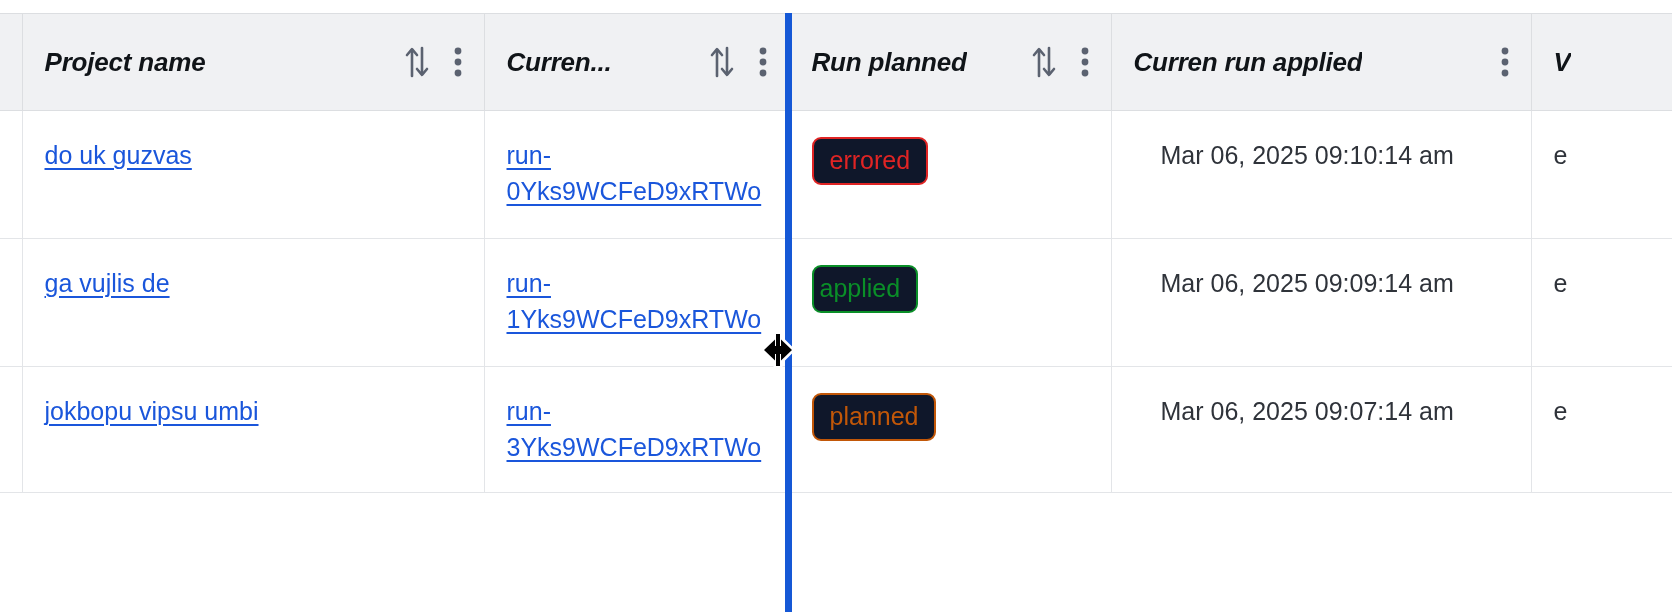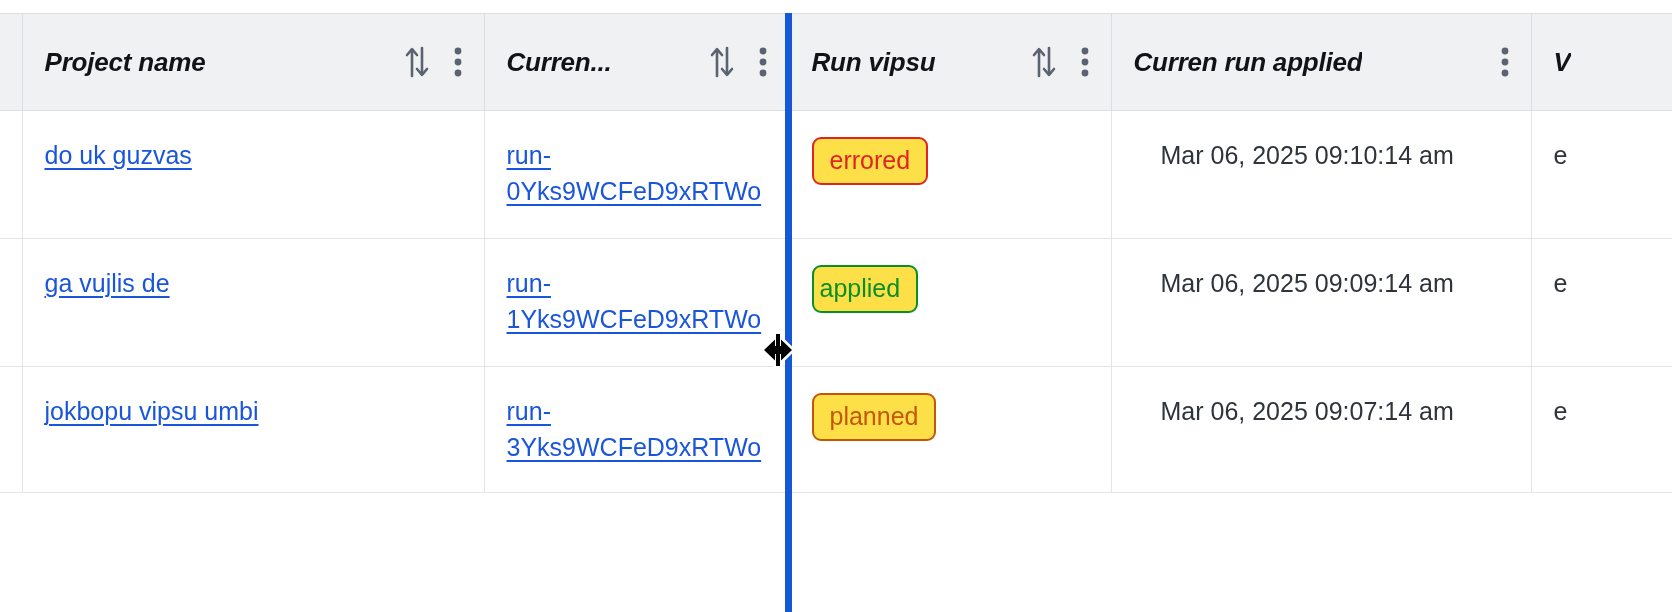--- a/index.html
+++ b/index.html
@@ -107,21 +107,21 @@
 
   .timestamp { white-space: nowrap; color: #2f333a; margin-left: 27px; }
 
   
   .badge {
     display: inline-block;
     border-radius: 9px;
     padding: 6px 16px 8px;
     font-size: 25px;
     line-height: 1.2;
-    background: #fde047;
+    background: #0f172a;
     white-space: nowrap;
   }
   .badge.errored { color: #e02424; border: 2px solid #e02424; }
   .badge.applied { color: #0a8f28; border: 2px solid #0a8f28; padding-left: 6px; }
   .badge.planned { color: #c25708; border: 2px solid #c25708; }
 
   
   .resize-line {
     position: absolute;
     top: 13px;
@@ -201,21 +201,21 @@
                   <circle cx="4" cy="17" r="3.4" fill="#5b6270"></circle>
                   <circle cx="4" cy="28" r="3.4" fill="#5b6270"></circle>
                 </svg>
               </span>
             </span>
           </div>
         </th>
 
         <th>
           <div class="th-inner">
-            <span class="th-label">Run vipsu</span>
+            <span class="th-label">Run planned</span>
             <span class="th-actions">
               <span title="sort">
                 <svg class="sort-icon" viewBox="0 0 26 34" fill="none" xmlns="http://www.w3.org/2000/svg">
                   <path d="M8 31 V5" stroke="#5b6270" stroke-width="2.6" stroke-linecap="round"></path>
                   <path d="M3 10 L8 4.2 L13 10" stroke="#5b6270" stroke-width="2.6" stroke-linecap="round" stroke-linejoin="round"></path>
                   <path d="M18 3 V29" stroke="#5b6270" stroke-width="2.6" stroke-linecap="round"></path>
                   <path d="M13 24 L18 29.8 L23 24" stroke="#5b6270" stroke-width="2.6" stroke-linecap="round" stroke-linejoin="round"></path>
                 </svg>
               </span>
               <span title="column menu">

